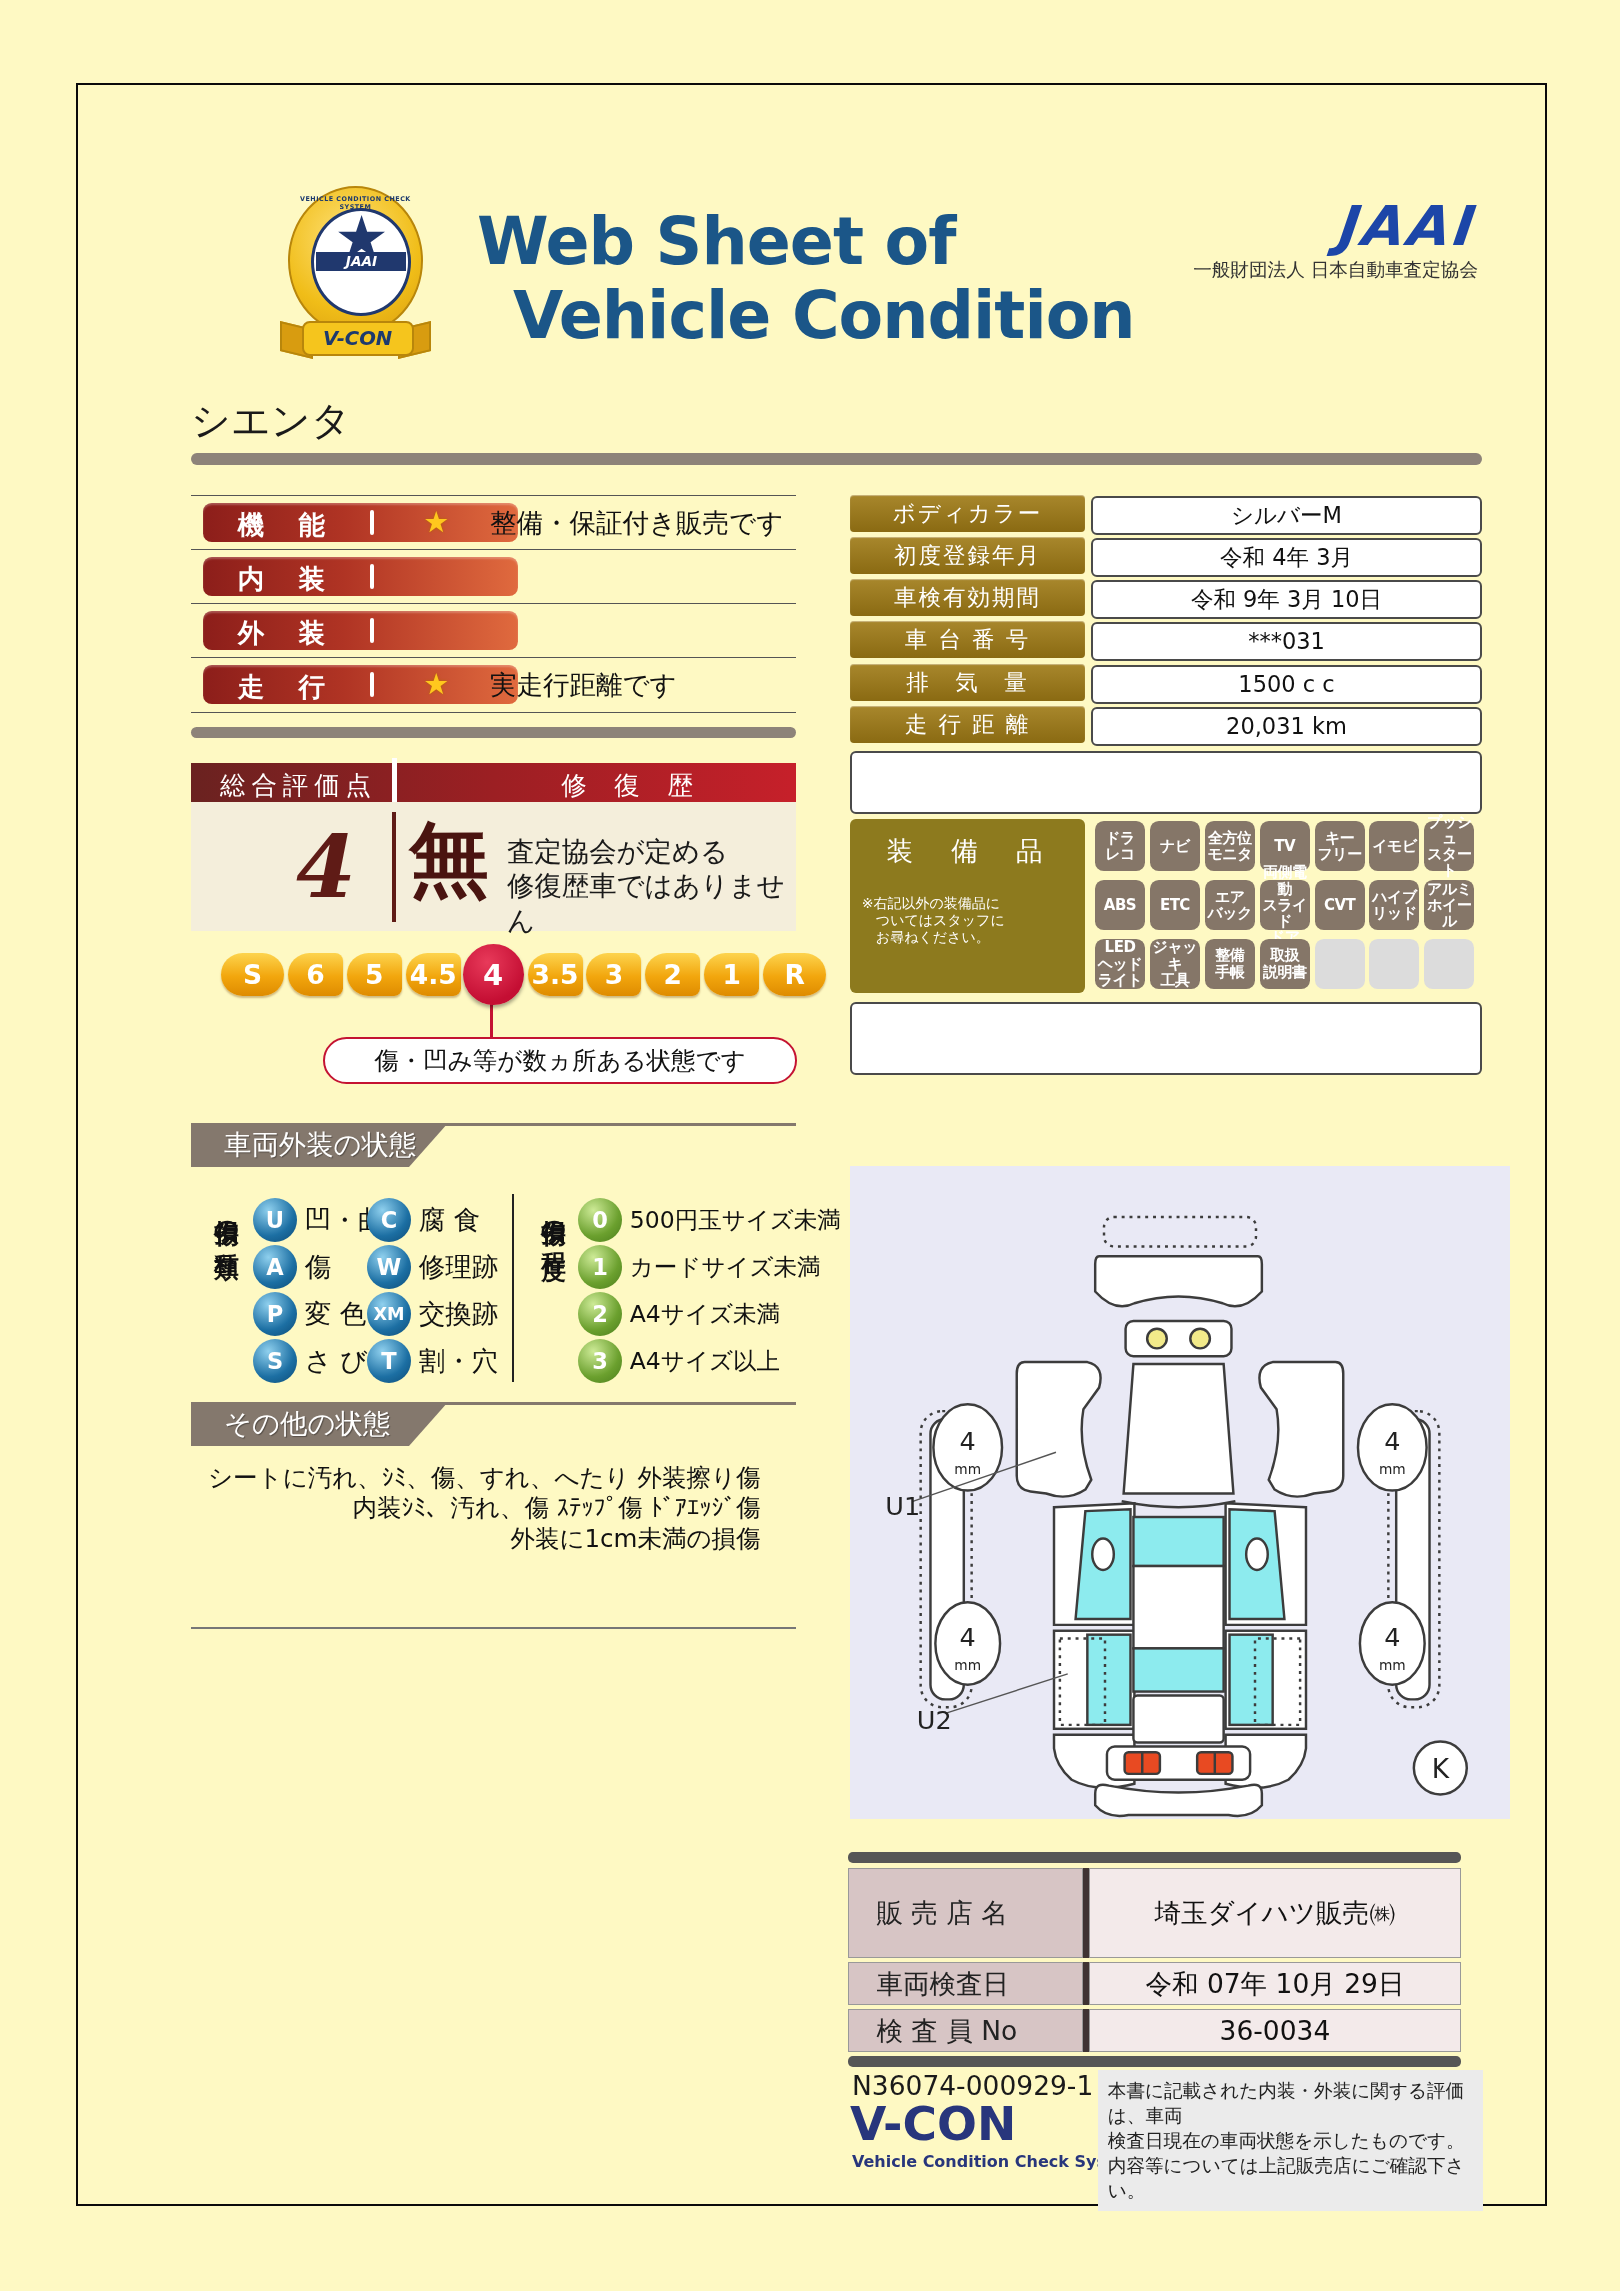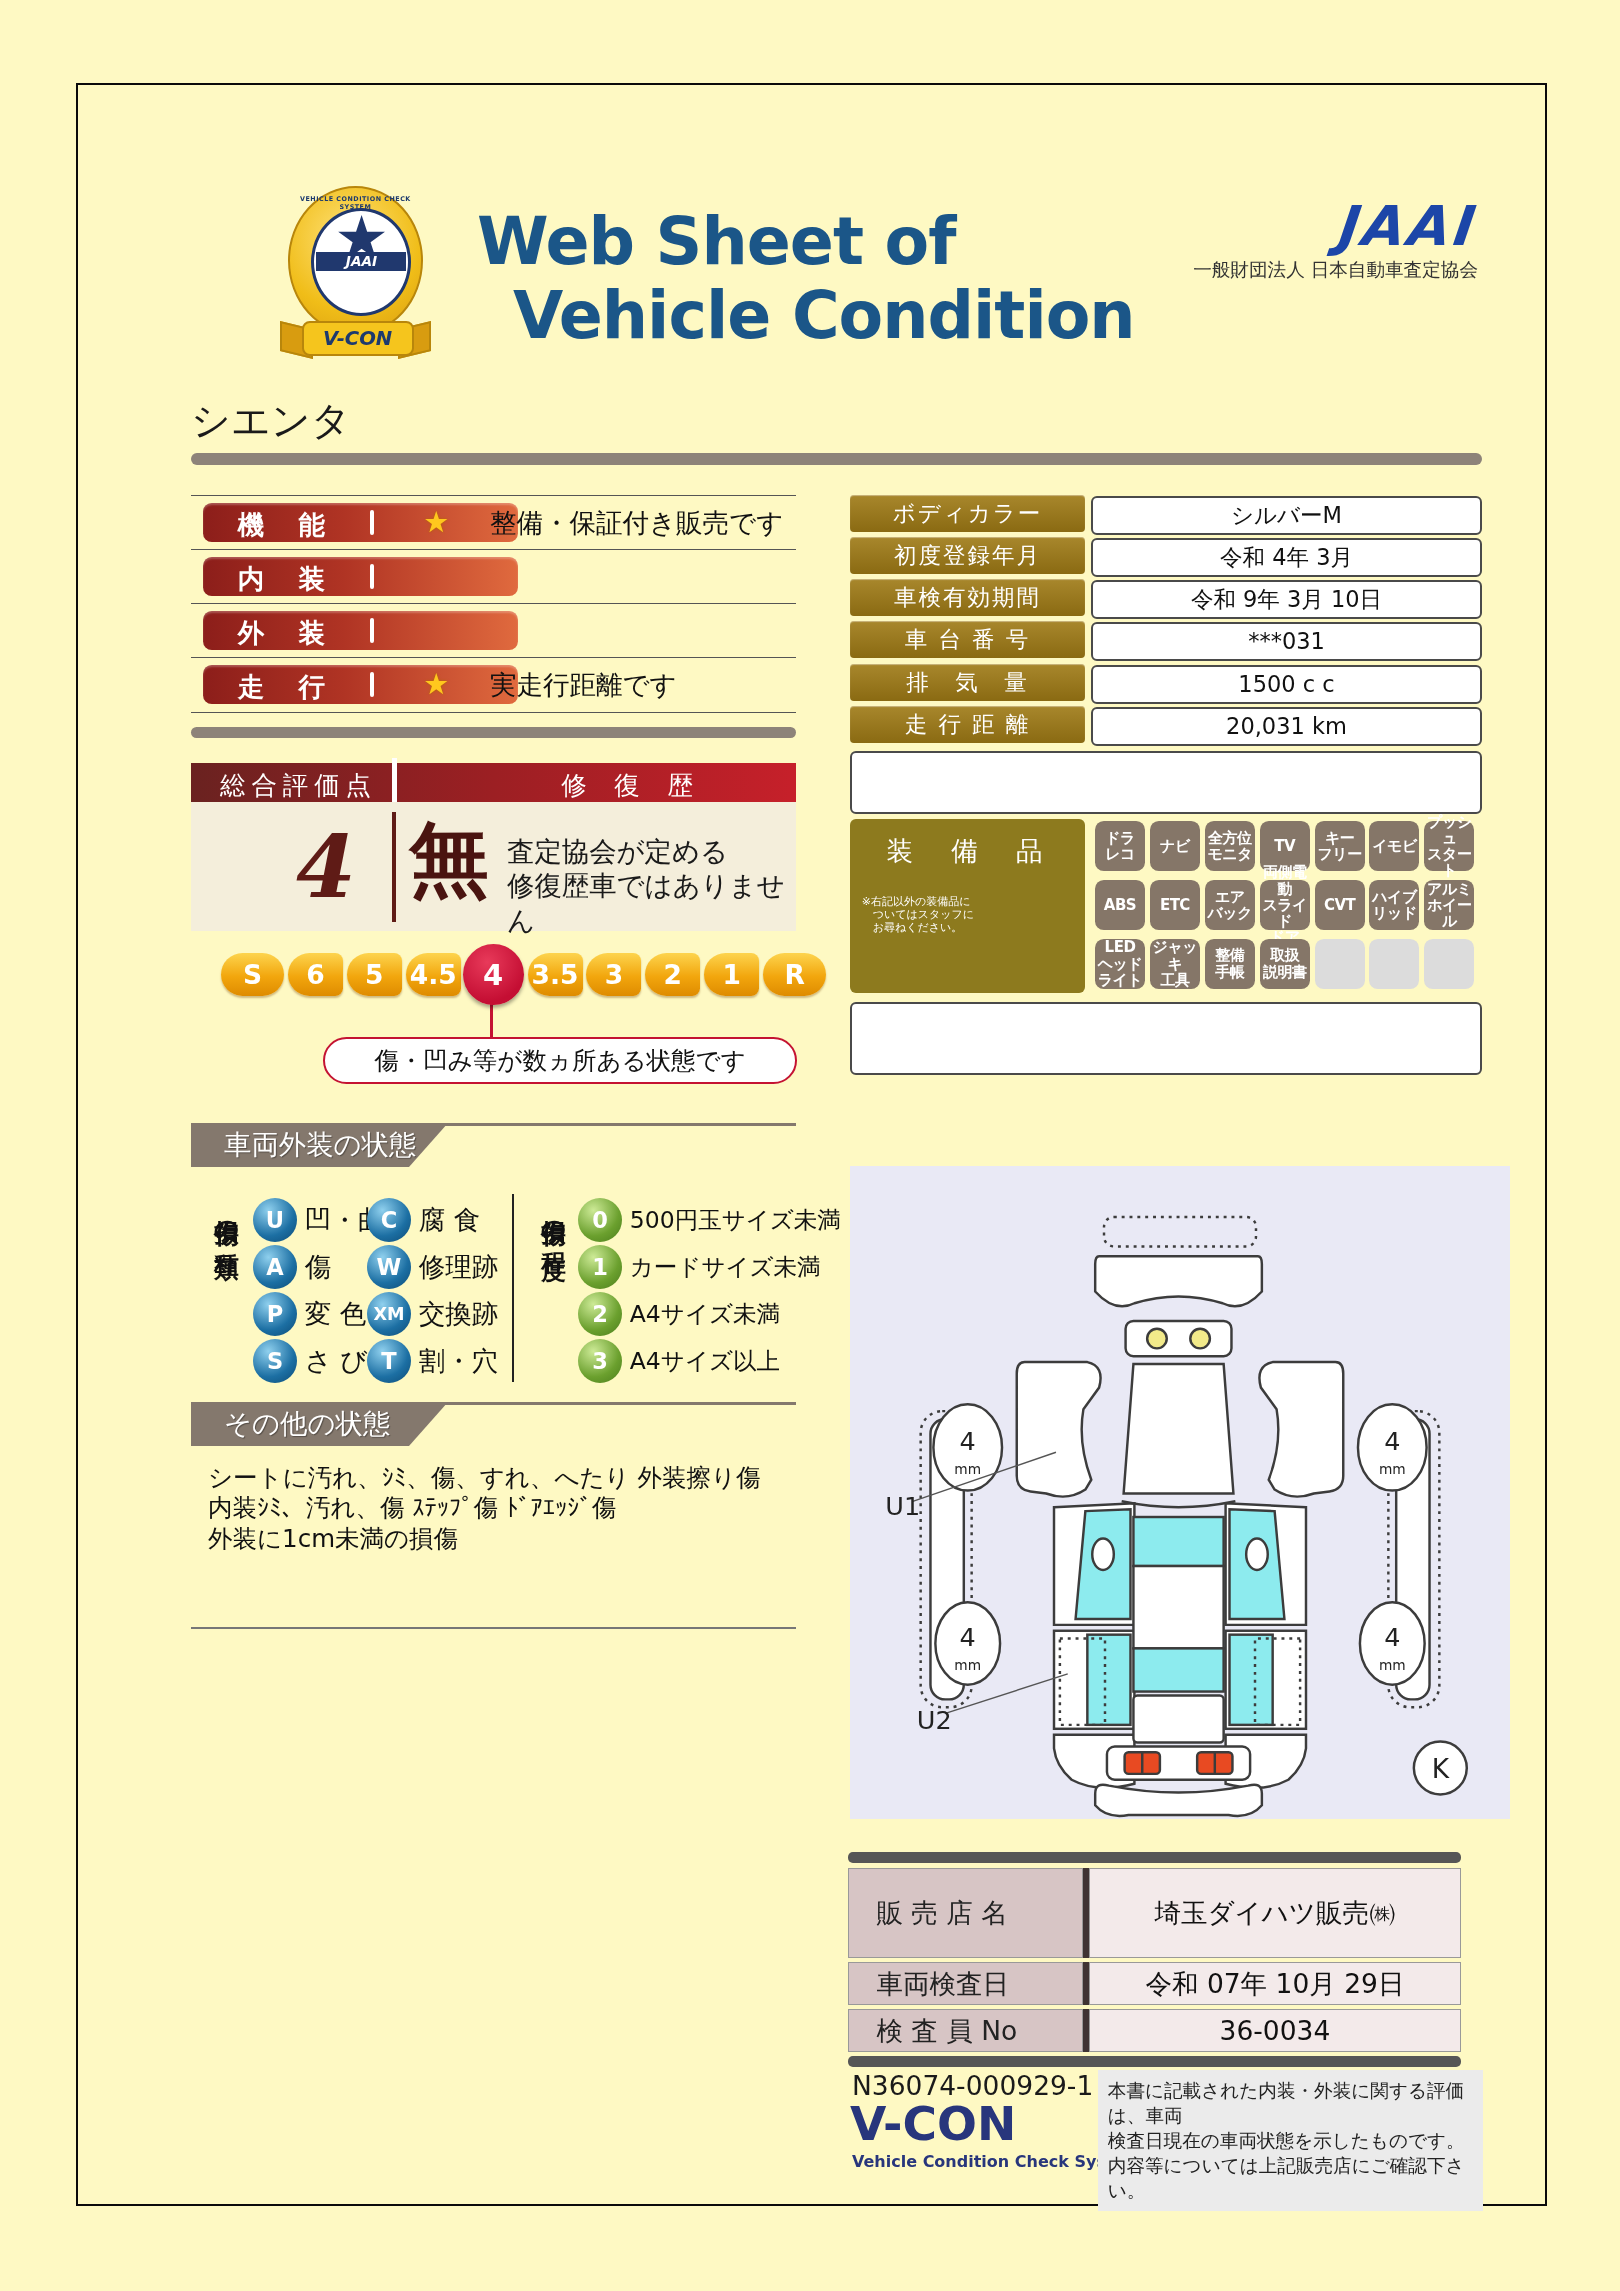--- a/index.html
+++ b/index.html
@@ -78,21 +78,21 @@
   .info-label{position:absolute;left:850px;width:235px;height:37px;border-radius:3.9px;
               background:linear-gradient(180deg,#a8872c,#8a6a12);color:#fff;font-size:22.5px;
               text-align:center;line-height:37px;letter-spacing:2px;box-shadow:inset 0 1px 1px rgba(255,255,255,.4);}
   .info-value{position:absolute;left:1091px;width:387px;height:35px;background:#fff;border:2px solid #4a4a4a;
               border-radius:5.9px;font-size:22.5px;text-align:center;line-height:35px;color:#111;}
   .empty-box{position:absolute;left:850px;width:628px;background:#fff;border:2px solid #4a4a4a;border-radius:5.9px;}
 
   
   .equip-box{position:absolute;left:850px;top:819px;width:235px;height:174px;background:#8d7a1e;border-radius:5.9px;}
   .equip-title{position:absolute;left:0;top:13.7px;width:100%;text-align:center;font-size:26.5px;color:#fff;letter-spacing:5.9px;}
-  .equip-note{position:absolute;left:11.8px;top:76px;font-size:11px;color:#fff;line-height:1.2;white-space:pre-line;}
+  .equip-note{position:absolute;left:11.8px;top:76px;font-size:14px;color:#fff;line-height:1.2;white-space:pre-line;}
   .badges{position:absolute;left:1095px;top:821px;display:grid;grid-template-columns:repeat(7,50px);
           grid-auto-rows:50px;gap:8.8px 4.9px;}
   .badge{background:#857668;border-radius:8.8px;color:#fff;font-size:15px;font-weight:bold;line-height:1.08;
          display:flex;align-items:center;justify-content:center;text-align:center;white-space:pre-line;
          letter-spacing:-0.5px;}
   .badge.empty{background:#dcdcdc;}
 
   
   .sec-line{position:absolute;left:191px;width:605px;height:2.9px;background:#84786d;}
   .sec-bar{position:absolute;left:191px;width:257px;height:44px;background:#84786d;
@@ -107,21 +107,21 @@
   .sphere{width:44px;height:44px;border-radius:50%;display:flex;align-items:center;justify-content:center;
           color:#fff;font-weight:bold;font-size:22.5px;flex:0 0 44px;}
   .sphere.blue{background:radial-gradient(circle at 35% 28%,#8fd0ee,#1c6fa3 60%,#0d4a75);}
   .sphere.green{background:radial-gradient(circle at 35% 28%,#cdea96,#6ba02e 60%,#4a7c1c);}
   .sphere.sm{font-size:17.6px;}
   .kind-label{font-size:26.5px;color:#111;}
   .deg-label{font-size:23.5px;color:#111;}
   .leg-divider{position:absolute;left:512px;top:1194px;width:2px;height:188px;background:#222;}
 
   
-  .other-lines{position:absolute;left:208px;top:1463px;font-size:24.5px;color:#111;line-height:1.24;}
+  .other-lines{position:absolute;left:208px;top:1463px;font-size:24.5px;color:#111;line-height:1.24;text-align:right;}
   .thin-hr{position:absolute;left:191px;top:1627px;width:605px;height:2px;background:#777;}
 
   
   .diagram{position:absolute;left:850px;top:1166px;width:660px;height:653px;background:#e9e9f5;}
 
   
   .bar{position:absolute;left:848px;width:613px;height:10.8px;background:#565656;border-radius:4.9px;}
   .drow{position:absolute;left:848px;width:613px;display:flex;}
   .dlabel{width:235px;background:#d7c5c5;border:1px solid #999;box-sizing:border-box;
           display:flex;align-items:center;padding-left:27.4px;font-size:26.5px;color:#222;}

